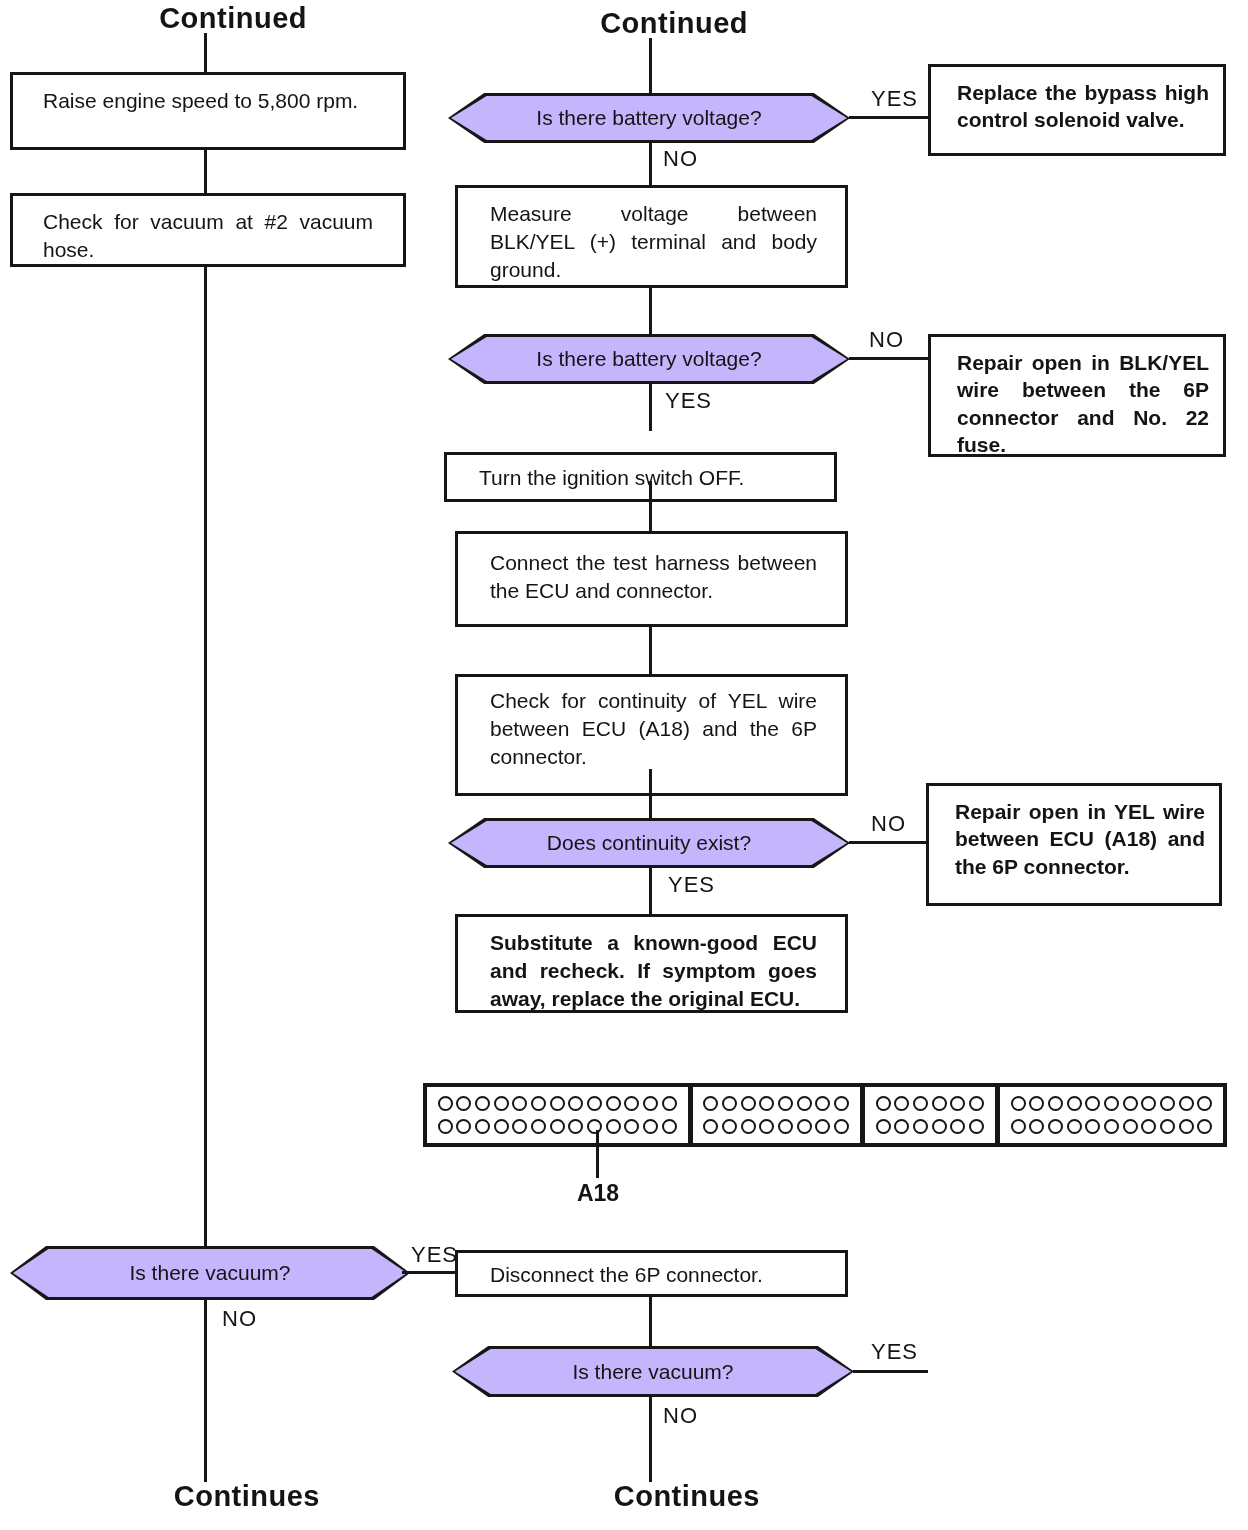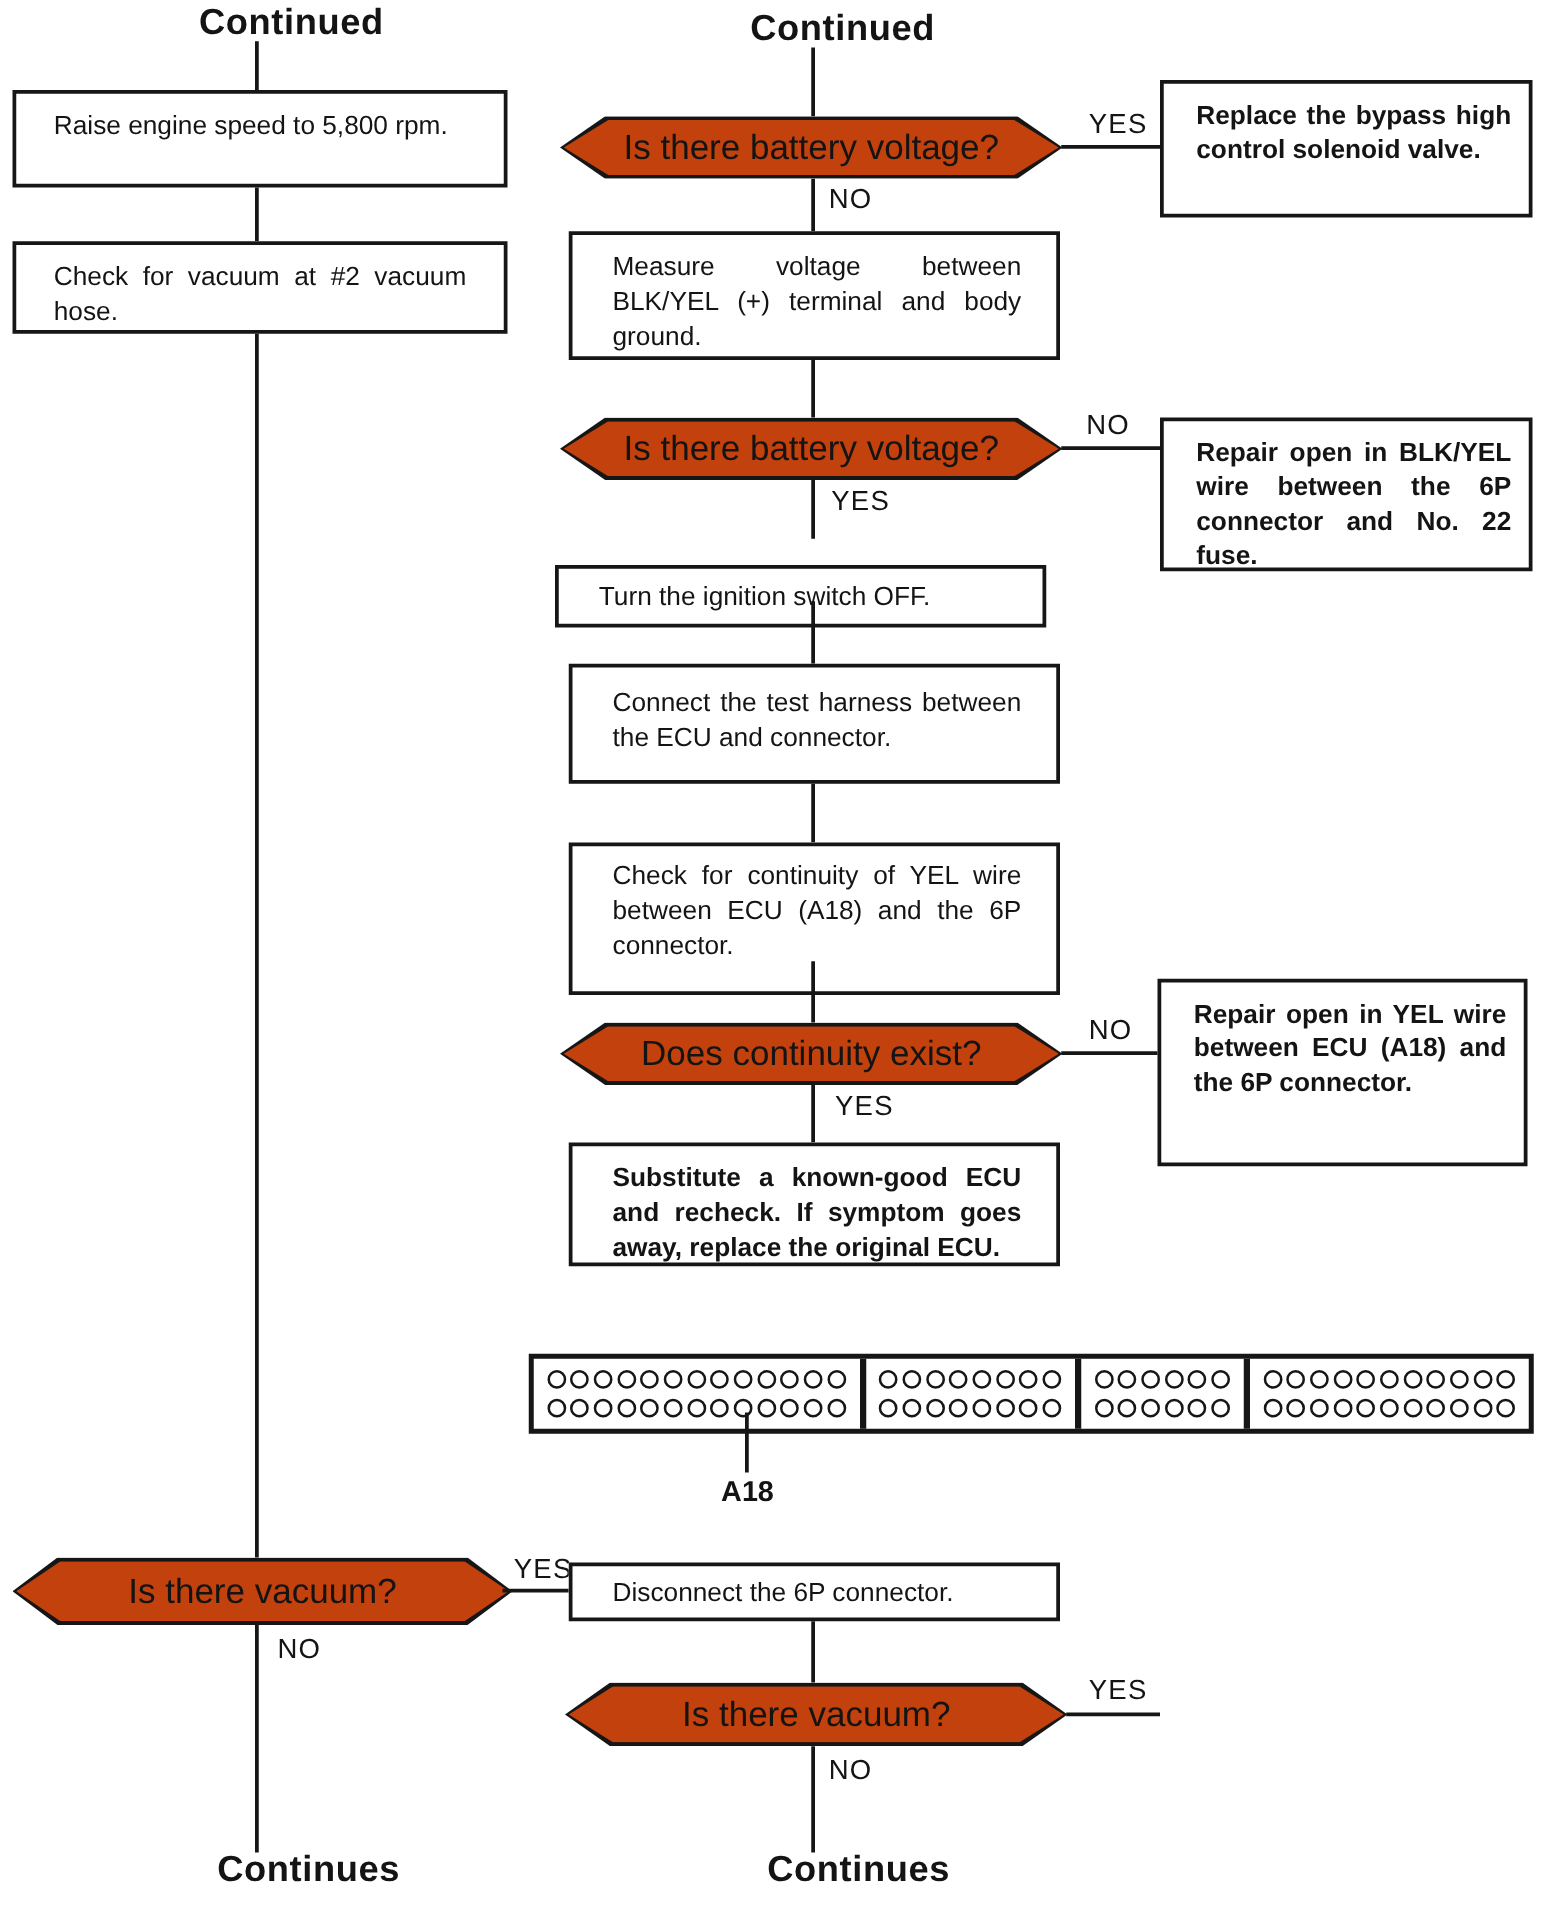--- a/index.html
+++ b/index.html
@@ -21,24 +21,24 @@
   }
   .result { font-weight:700; padding:12px 14px 8px 26px; line-height:1.3; }
   .vline { position:absolute; width:3px; background:#161616; }
   .hline { position:absolute; height:3px; background:#161616; }
   .hex { position:absolute; }
   .hex-bg {
     position:absolute; inset:0; background:#161616;
     clip-path:polygon(0% 50%, 9% 0%, 91% 0%, 100% 50%, 91% 100%, 9% 100%);
   }
   .hex-fg {
-    position:absolute; inset:3px; background:#c2410c;
+    position:absolute; inset:3px; background:#c4b5fd;
     clip-path:polygon(0% 50%, 9% 0%, 91% 0%, 100% 50%, 91% 100%, 9% 100%);
     display:flex; align-items:center; justify-content:center;
-    font-size:28px;
+    font-size:21px;
   }
   .yn { position:absolute; font-size:22px; letter-spacing:1px; }
   .connector {
     position:absolute; left:423px; top:1083px; width:804px; height:64px;
     box-sizing:border-box; border:4px solid #161616;
     display:flex; background:#fff;
   }
   .conn-section {
     display:grid; grid-auto-flow:row; place-items:center;
     padding:5px 9px; box-sizing:border-box;
@@ -82,21 +82,21 @@
 
   <div class="flow-label" style="left:548px; top:7px; width:200px;">Continued</div>
   <div class="vline" style="left:649px; top:38px; height:55px;"></div>
 
   <div class="hex" style="left:448px; top:93px; width:402px; height:50px;">
     <div class="hex-bg"></div>
     <div class="hex-fg">Is there battery voltage?</div>
   </div>
   <div class="yn" style="left:871px; top:86px;">YES</div>
   <div class="hline" style="left:849px; top:116px; width:79px;"></div>
-  <div class="node result" style="left:928px; top:64px; width:298px; height:110px;">Replace the bypass high control solenoid valve.</div>
+  <div class="node result" style="left:928px; top:64px; width:298px; height:92px;">Replace the bypass high control solenoid valve.</div>
 
   <div class="yn" style="left:663px; top:146px;">NO</div>
   <div class="vline" style="left:649px; top:143px; height:42px;"></div>
 
   <div class="node" style="left:455px; top:185px; width:393px; height:103px;">Measure voltage between BLK/YEL (+) terminal and body ground.</div>
 
   <div class="vline" style="left:649px; top:288px; height:46px;"></div>
 
   <div class="hex" style="left:448px; top:334px; width:402px; height:50px;">
     <div class="hex-bg"></div>
@@ -120,21 +120,21 @@
   <div class="node" style="left:455px; top:674px; width:393px; height:122px; padding-top:10px;">Check for continuity of YEL wire between ECU (A18) and the 6P connector.</div>
 
   <div class="vline" style="left:649px; top:769px; height:49px;"></div>
 
   <div class="hex" style="left:448px; top:818px; width:402px; height:50px;">
     <div class="hex-bg"></div>
     <div class="hex-fg">Does continuity exist?</div>
   </div>
   <div class="yn" style="left:871px; top:811px;">NO</div>
   <div class="hline" style="left:849px; top:841px; width:78px;"></div>
-  <div class="node result" style="left:926px; top:783px; width:296px; height:150px;">Repair open in YEL wire between ECU (A18) and the 6P connector.</div>
+  <div class="node result" style="left:926px; top:783px; width:296px; height:123px;">Repair open in YEL wire between ECU (A18) and the 6P connector.</div>
 
   <div class="yn" style="left:668px; top:872px;">YES</div>
   <div class="vline" style="left:649px; top:868px; height:46px;"></div>
 
   <div class="node" style="left:455px; top:914px; width:393px; height:99px; font-weight:700;">Substitute a known-good ECU and recheck. If symptom goes away, replace the original ECU.</div>
 
   <div class="connector">
     <div class="conn-section" style="flex-grow: 13; grid-template-columns: repeat(13, 1fr);">
         <span class="pin"></span>
         <span class="pin"></span>

